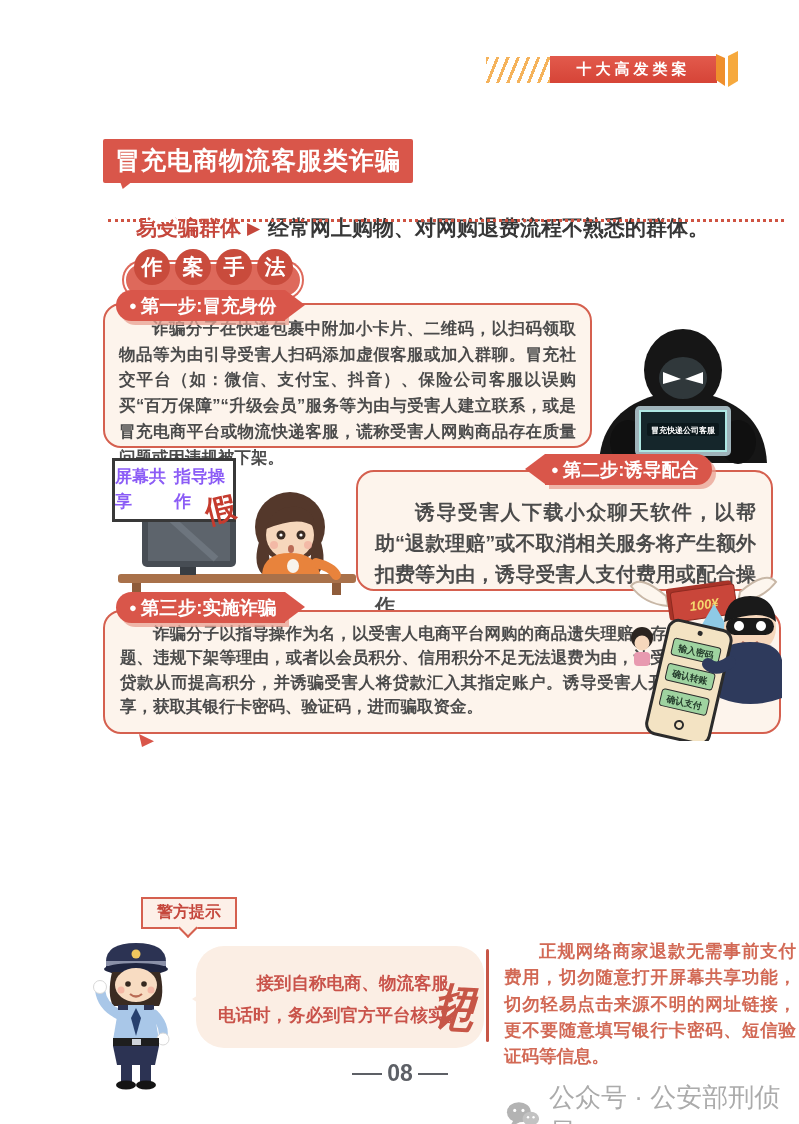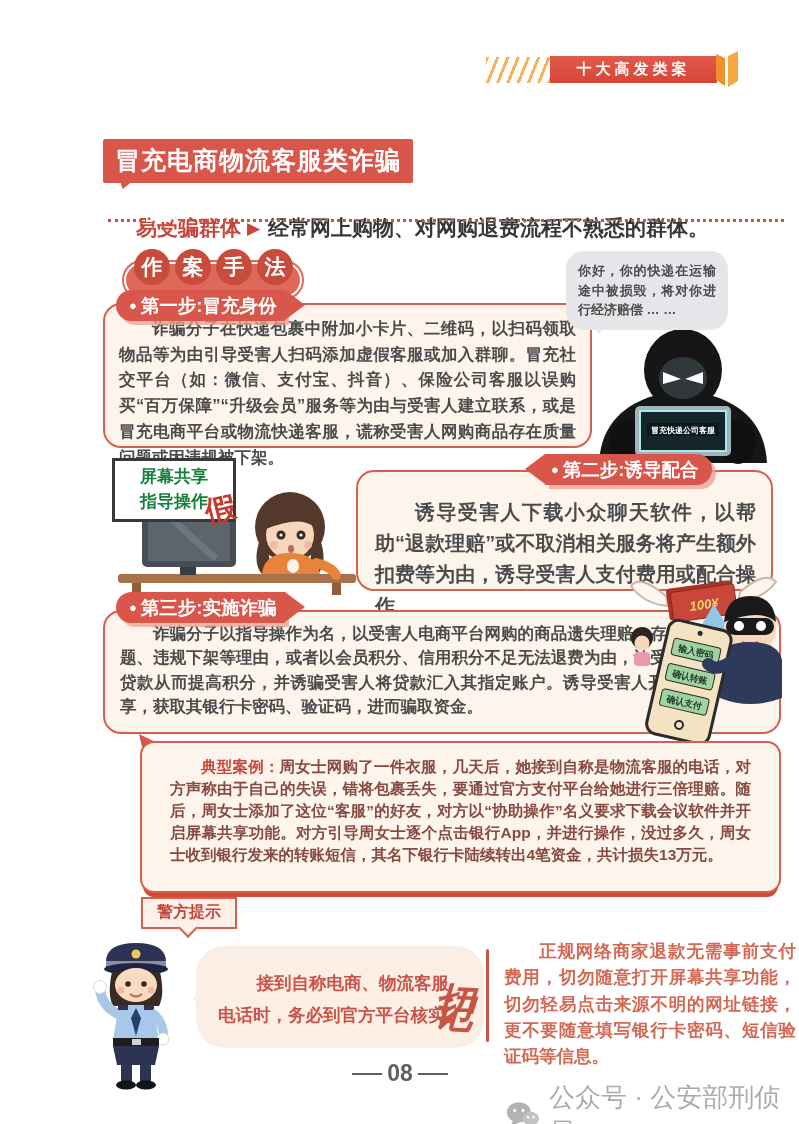--- a/index.html
+++ b/index.html
@@ -70,22 +70,22 @@
     border-top:15.5px solid transparent;border-bottom:15.5px solid transparent;
     border-left:20px solid var(--accent);}
   .step-banner .bullet{font-size:13px;margin-right:4px;}
   .b1{left:116px;top:290px;}
   .b2{left:545px;top:454px;border-radius:0 16px 16px 0;padding:0 13px 0 6px;}
   .b2::after{left:auto;right:100%;border-left:none;border-right:20px solid var(--accent);}
   .b3{left:116px;top:592px;}
 
   
   .ss-box{position:absolute;left:112px;top:458px;width:124px;height:64px;background:#fff;
-    border:3px solid #383838;display:flex;flex-direction:column;align-items:center;justify-content:center;
-    font-size:17px;font-weight:bold;color:#15803d;line-height:1.45;z-index:4;}
+    border:3px solid #383838;display:flex;align-items:center;justify-content:center;
+    font-size:17px;font-weight:bold;color:#8b5cf6;line-height:1.45;z-index:4;}
   .fake-stamp{position:absolute;left:205px;top:489px;font-size:31px;font-weight:bold;color:#c53b2e;
     font-family:"DejaVu Serif",serif;transform:rotate(-14deg);z-index:5;}
   .woman{position:absolute;left:112px;top:477px;z-index:3;}
 
   
   .illu3{position:absolute;left:626px;top:566px;z-index:7;}
 
   
   .case-corner{position:absolute;left:139px;top:734px;width:15px;height:13px;background:var(--accent);
     clip-path:polygon(0 0,100% 55%,20% 100%);}
@@ -156,23 +156,20 @@
   <div class="modus">
     <div class="modus-pill"></div>
     <div class="modus-chars">
       <span class="mchar">作</span>
       <span class="mchar">案</span>
       <span class="mchar">手</span>
       <span class="mchar">法</span>
     </div>
   </div>
 
-  <div class="scam-bubble">
-    <span>你好，你的快递在运输途中被损毁，将对你进行经济赔偿 … …</span>
-  </div>
   <svg class="hacker" width="200" height="145" viewBox="0 0 200 145">
     <path d="M16,143 C18,102 44,84 70,76 L130,76 C156,84 182,102 184,143 Z" fill="#161616"></path>
     <ellipse cx="100" cy="50" rx="39" ry="41" fill="#161616"></ellipse>
     <ellipse cx="100" cy="58" rx="24" ry="21" fill="#30383b"></ellipse>
     <polygon points="80,52 98,59 80,64" fill="#ffffff"></polygon>
     <polygon points="120,52 102,59 120,64" fill="#ffffff"></polygon>
     <ellipse cx="45" cy="122" rx="18" ry="22" fill="#101010"></ellipse>
     <ellipse cx="155" cy="122" rx="18" ry="22" fill="#101010"></ellipse>
     <rect x="52" y="86" width="96" height="50" rx="5" fill="#9fb3ba"></rect>
     <rect x="57" y="91" width="86" height="40" fill="#15262b" stroke="#aee8e4" stroke-width="2"></rect>
@@ -262,23 +259,20 @@
       <rect x="38" y="128" width="48" height="17" rx="3" fill="#9fd3a0" stroke="#2b2b2b"></rect>
       <text x="62" y="88" text-anchor="middle" font-size="9" font-weight="bold" fill="#223a2a">输入密码</text>
       <text x="62" y="114" text-anchor="middle" font-size="9" font-weight="bold" fill="#223a2a">确认转账</text>
       <text x="62" y="140" text-anchor="middle" font-size="9" font-weight="bold" fill="#223a2a">确认支付</text>
       <circle cx="62" cy="160" r="4" fill="none" stroke="#2b2b2b" stroke-width="2"></circle>
     </g>
     <path d="M104,96 Q90,106 82,98" stroke="#2e3a5c" stroke-width="12" fill="none" stroke-linecap="round"></path>
   </svg>
 
   <div class="case-corner"></div>
-  <div class="case-box">
-    <p class="case-text"><span class="case-label">典型案例：</span><span>周女士网购了一件衣服，几天后，她接到自称是物流客服的电话，对方声称由于自己的失误，错将包裹丢失，要通过官方支付平台给她进行三倍理赔。随后，周女士添加了这位“客服”的好友，对方以“协助操作”名义要求下载会议软件并开启屏幕共享功能。对方引导周女士逐个点击银行App，并进行操作，没过多久，周女士收到银行发来的转账短信，其名下银行卡陆续转出4笔资金，共计损失13万元。</span></p>
-  </div>
 
   <div class="tip-header">警方提示</div>
   <svg class="police" width="96" height="158" viewBox="0 0 96 158">
     <path d="M18,30 Q18,11 48,11 Q78,11 78,30 L78,35 L18,35 Z" fill="#2c3353"></path>
     <rect x="18" y="29" width="60" height="5" fill="#8a90a8"></rect>
     <ellipse cx="48" cy="37" rx="32" ry="6" fill="#1f2540"></ellipse>
     <circle cx="48" cy="22" r="4.5" fill="#f0c75e"></circle>
     <path d="M24,40 Q19,62 25,74 L71,74 Q77,62 72,40 Z" fill="#3a2b22"></path>
     <ellipse cx="48" cy="53" rx="21" ry="17" fill="#f8dcc2"></ellipse>
     <circle cx="40" cy="52" r="2.8" fill="#35281f"></circle>

